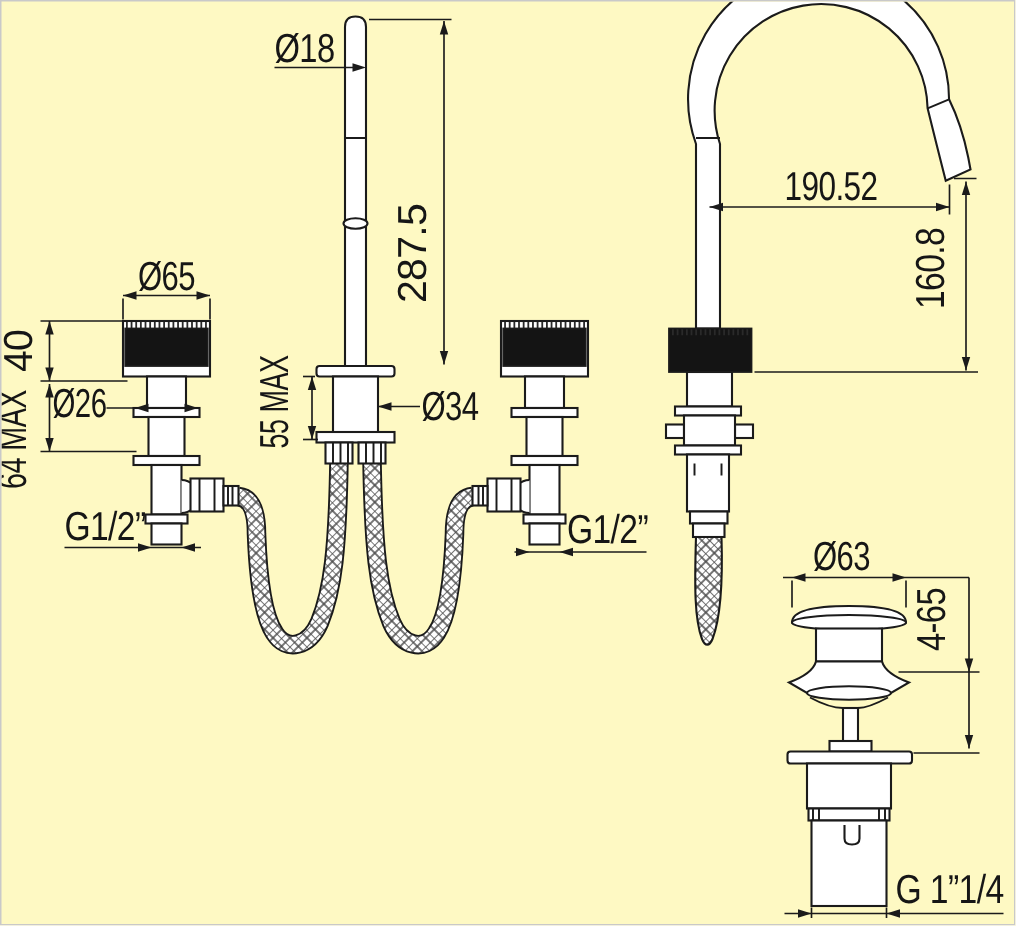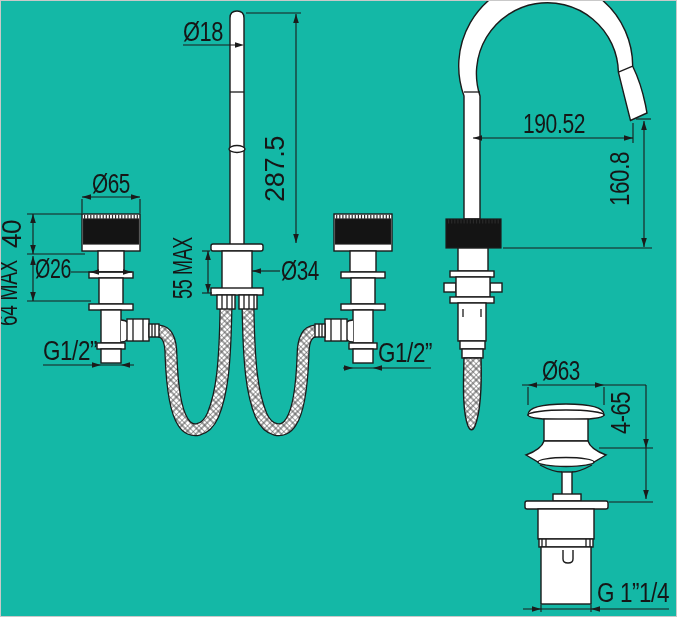--- a/index.html
+++ b/index.html
@@ -1,16 +1,16 @@
 <!DOCTYPE html>
 <html><head>
 <meta charset="utf-8">
 <style>
   html,body{margin:0;padding:0;background:#ffffff}
-  .sheet{width:677px;height:617px;box-sizing:border-box;background:#14b8a6;
+  .sheet{width:677px;height:617px;box-sizing:border-box;background:#fef9c3;
          border:1px solid #c9c9c9;position:relative;overflow:hidden}
   svg{display:block}
   .ln{stroke:#1b1b1b;stroke-width:1.3;fill:none}
   .shape{stroke:#1b1b1b;stroke-width:1.4;fill:#ffffff}
   .dark{stroke:#1b1b1b;stroke-width:1.2;fill:#141414}
   .dim{stroke:#1b1b1b;stroke-width:1.1;fill:none}
   .arr{fill:#1b1b1b;stroke:none}
   .hatch{stroke:#2a2a2a;stroke-width:4;stroke-dasharray:1.2 1.9;fill:none}
   text.dimtxt{font-family:"Liberation Sans",sans-serif;font-size:27px;fill:#161616;letter-spacing:-0.5px}
 </style>

